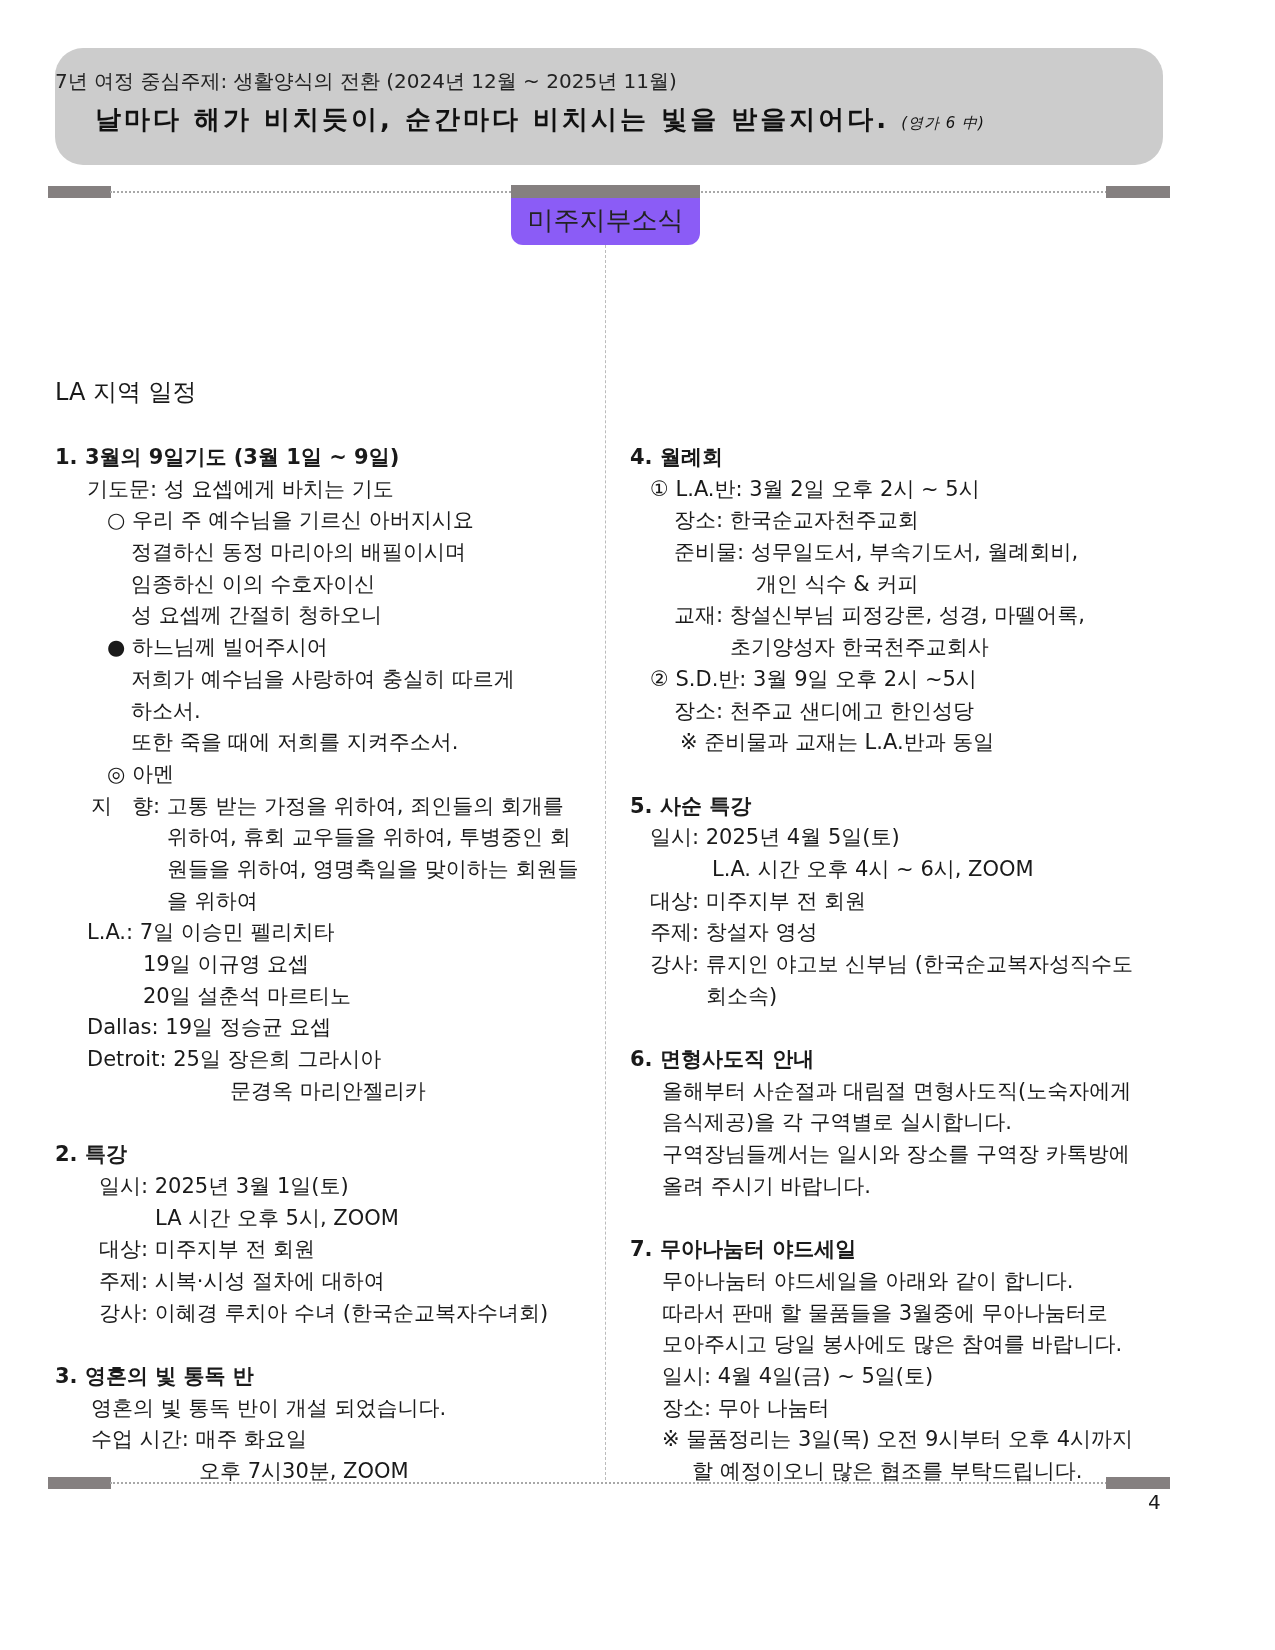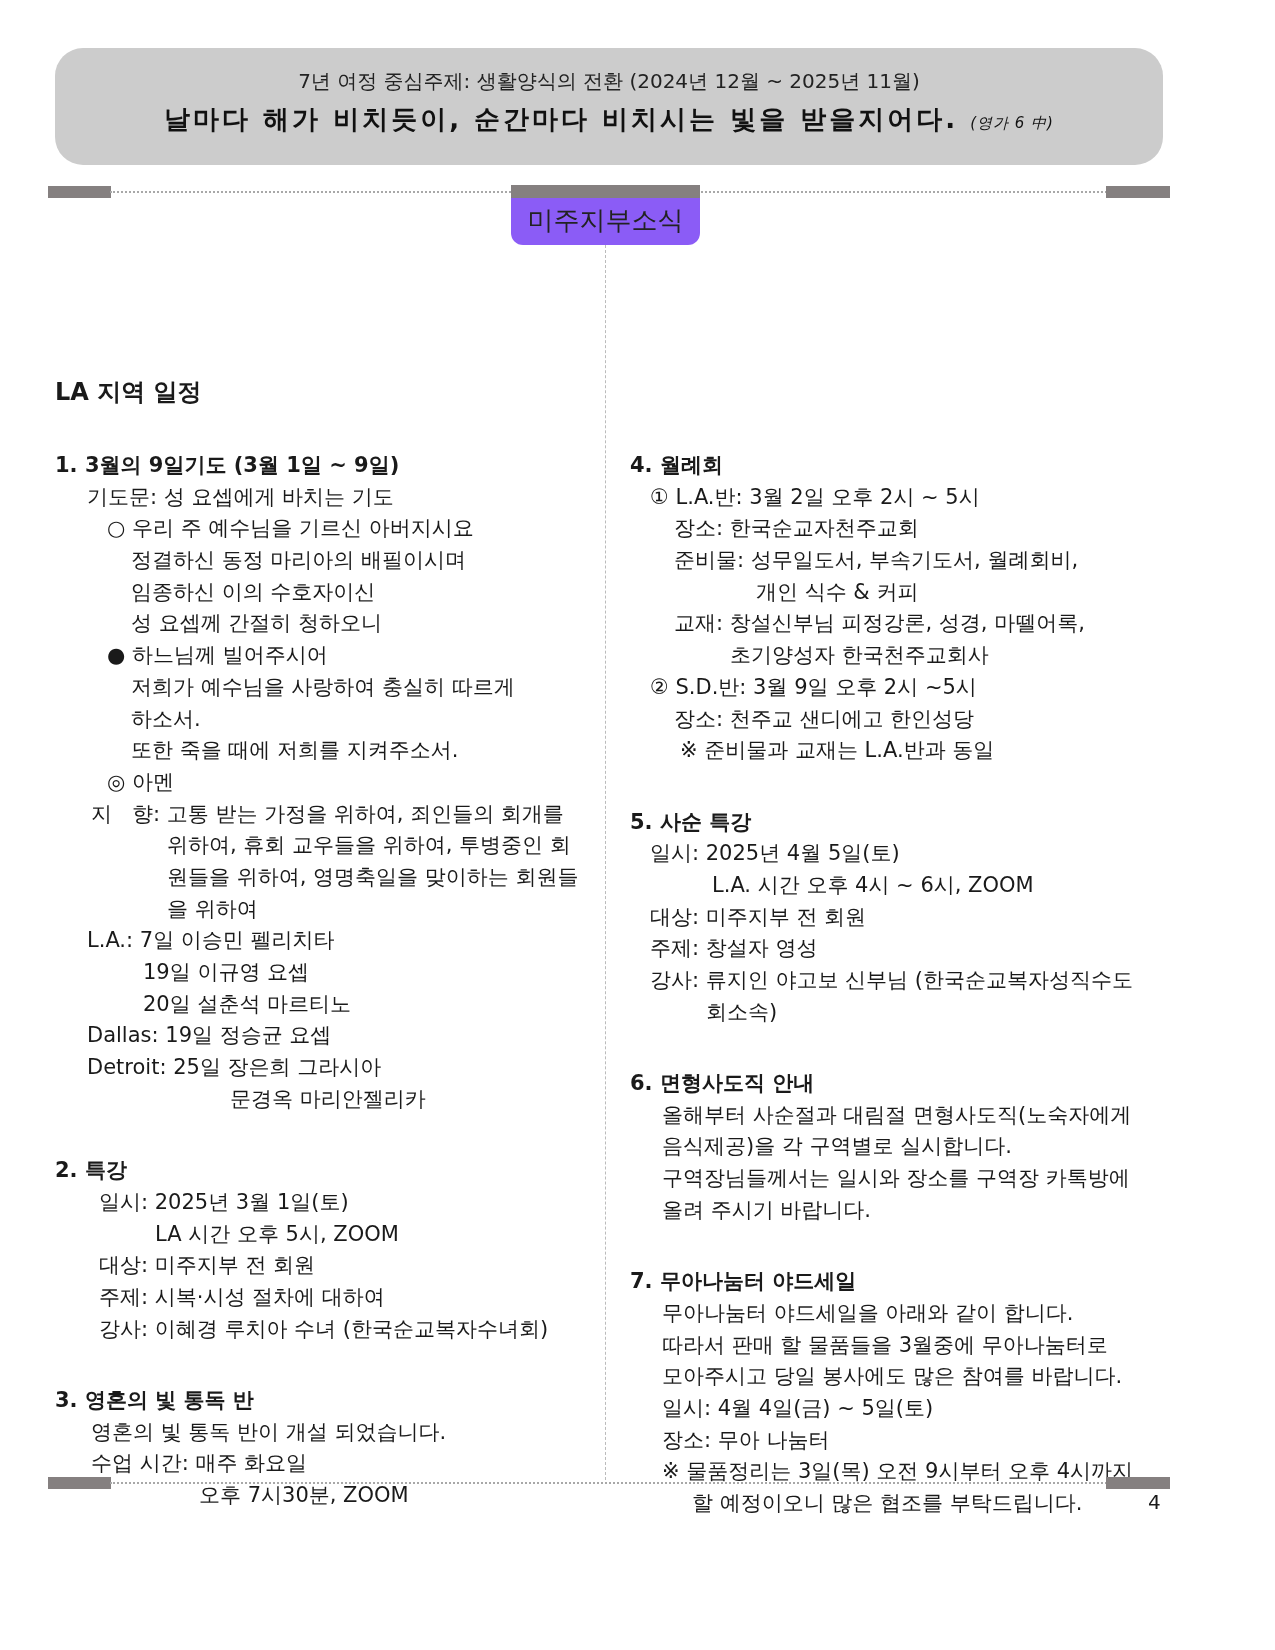--- a/index.html
+++ b/index.html
@@ -1,41 +1,41 @@
 <!DOCTYPE html>
 <html><head>
 <meta charset="utf-8">
 <style>
   html, body { margin:0; padding:0; background:#ffffff; }
   body { width:1275px; height:1650px; position:relative; overflow:hidden;
          font-family:"DejaVu Sans", "Liberation Sans", sans-serif; color:#1a1a1a; }
   .banner { position:absolute; left:55px; top:48px; width:1108px; height:117px;
-            background:#cccccc; border-radius:28px; text-align:center; }
+            background:#cccccc; border-radius:28px; }
   .banner .theme { position:absolute; left:0; right:0; top:20px; font-size:20px; color:#222; }
   .banner .motto { position:absolute; left:0; right:0; top:54px; font-size:26px; font-weight:bold;
-                   color:#111; letter-spacing:3px; font-family:"DejaVu Sans", sans-serif; }
+                   color:#111; letter-spacing:3px; font-family:"DejaVu Sans", sans-serif;padding-left:40px; }
   .banner .motto small { font-size:15px; font-weight:normal; letter-spacing:1px; font-style:italic; }
   .rule { position:absolute; top:191px; left:110px; right:105px; border-top:2px dotted #a8a8a8; }
   .rule.bottom { top:1482px; }
   .cap { position:absolute; height:12px; background:#858080; }
   .cap.l { left:48px; width:63px; top:186px; }
   .cap.r { left:1106px; width:64px; top:186px; }
   .cap.bl { left:48px; width:63px; top:1477px; }
   .cap.br { left:1106px; width:64px; top:1477px; }
   .tab { position:absolute; left:511px; top:185px; width:189px; height:60px;
          background:#8b5cf6; border-radius:0 0 12px 12px; overflow:hidden; text-align:center; }
   .tab .bar { height:13px; background:#858080; }
   .tab .label { font-size:26px; line-height:44px; color:#222; }
   .divider { position:absolute; left:605px; top:245px; height:1235px; border-left:1px dashed #bbbbbb; }
   .col { position:absolute; font-size:21px; line-height:31.7px; white-space:pre; }
   .col.left { left:55px; top:442px; }
   .col.right { left:630px; top:442px; }
   .line { display:block; height:31.7px; }
-  .h { font-weight:bold;margin-top:8px; }
-  .section-title { position:absolute; left:55px; top:376px; font-size:24px; font-weight:bold; }
+  .h { font-weight:bold; }
+  .section-title { position:absolute; left:55px; top:376px; font-size:24px; font-weight:normal; }
   .page-num { position:absolute; left:1148px; top:1490px; font-size:20px; }
 </style>
 </head>
 <body>
 
 <div class="banner">
   <div class="theme">7년 여정 중심주제: 생활양식의 전환 (2024년 12월 ~ 2025년 11월)</div>
   <div class="motto">
     <span>날마다 해가 비치듯이, 순간마다 비치시는 빛을 받을지어다.</span>
     <small>(영가 6 中)</small>

